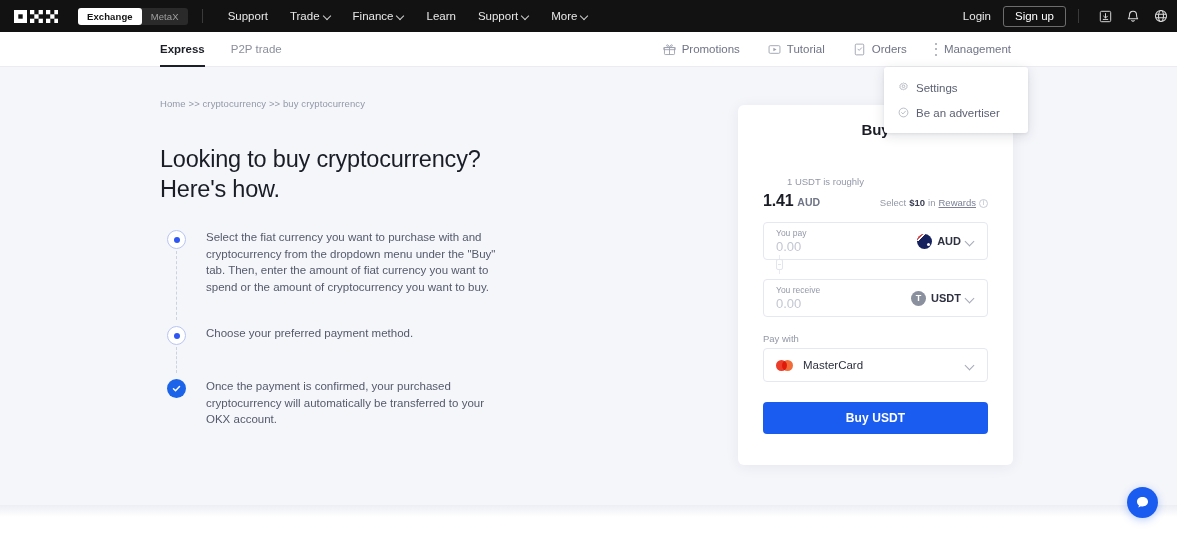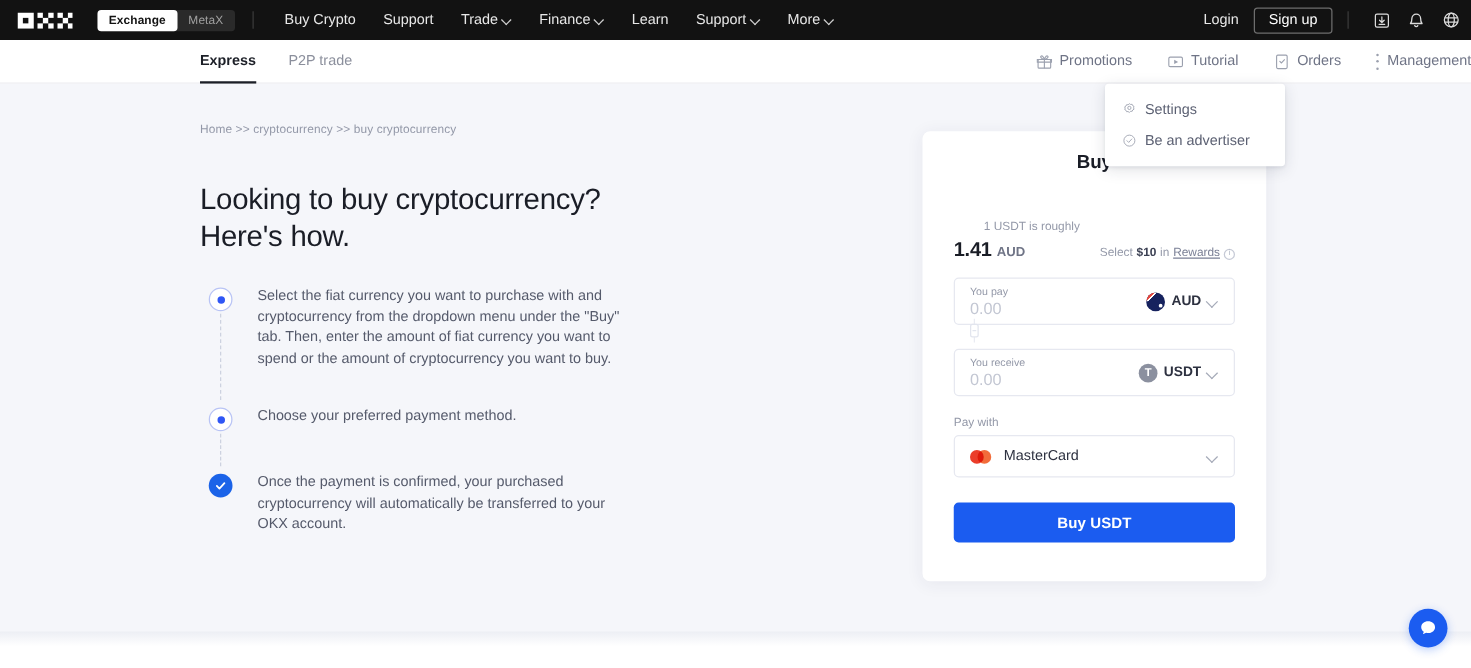--- a/index.html
+++ b/index.html
@@ -59,21 +59,21 @@
   }
   .subnav-left { display: flex; align-items: flex-end; height: 35px; margin-left: 160px; }
   .subtab {
     font-size: 11.5px; color: #8b8f9c; height: 35px; display: flex; align-items: center;
     margin-right: 26px; position: relative;
   }
   .subtab.active { color: #1c1f27; font-weight: 700; }
   .subtab.active::after {
     content: ""; position: absolute; left: 0; right: 0; bottom: 0; height: 2px; background: #1c1f27;
   }
-  .subnav-right { margin-left: auto; display: flex; align-items: center; }
+  .subnav-right { margin-left: auto; display: flex; align-items: center; padding-right: 166px; }
   .subitem {
     font-size: 11.5px; color: #6f7486; display: flex; align-items: center; gap: 6px;
     margin-left: 28px; white-space: nowrap;
   }
   .subitem svg { display: block; }
   .dots-icon { width: 3px; height: 13px; display: flex; flex-direction: column;
     justify-content: space-between; align-items: center; }
   .dots-icon i { width: 2px; height: 2px; border-radius: 50%; background: #9ba0ae; display: block; }
 
   
@@ -269,23 +269,20 @@
 
     <div class="seg-group">
       <div class="seg active">Exchange</div>
       <div class="seg">MetaX</div>
     </div>
 
     <div class="nav-divider"></div>
 
     <div class="nav-links">
       <div class="nav-link">
-        <span>Buy Crypto</span>
-      </div>
-      <div class="nav-link">
         <span>Support</span>
       </div>
       <div class="nav-link">
         <span>Trade</span>
         <span class="caret"></span>
       </div>
       <div class="nav-link">
         <span>Finance</span>
         <span class="caret"></span>
       </div>

